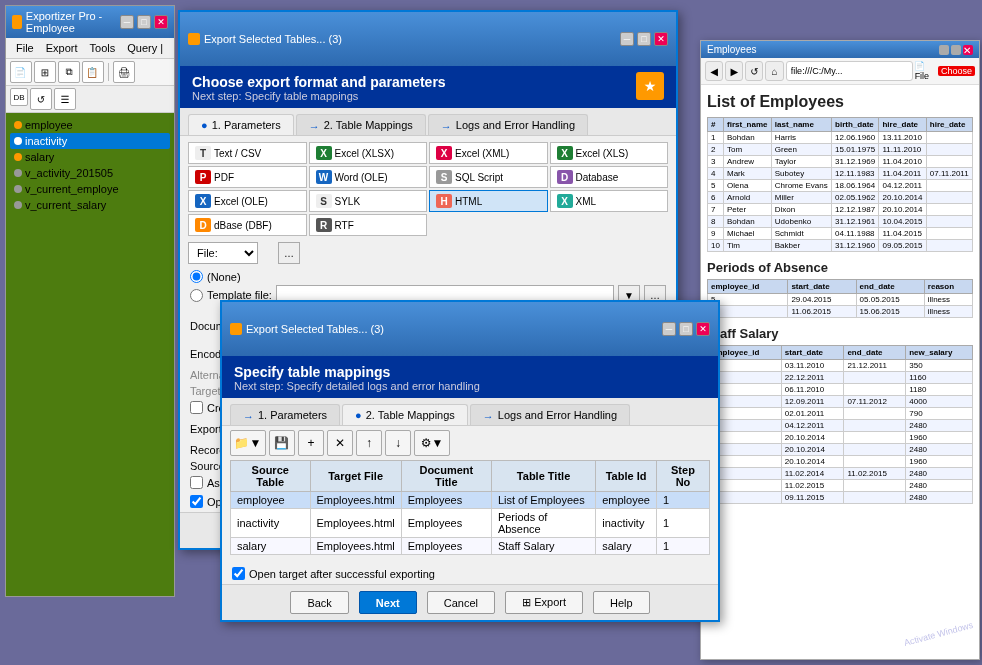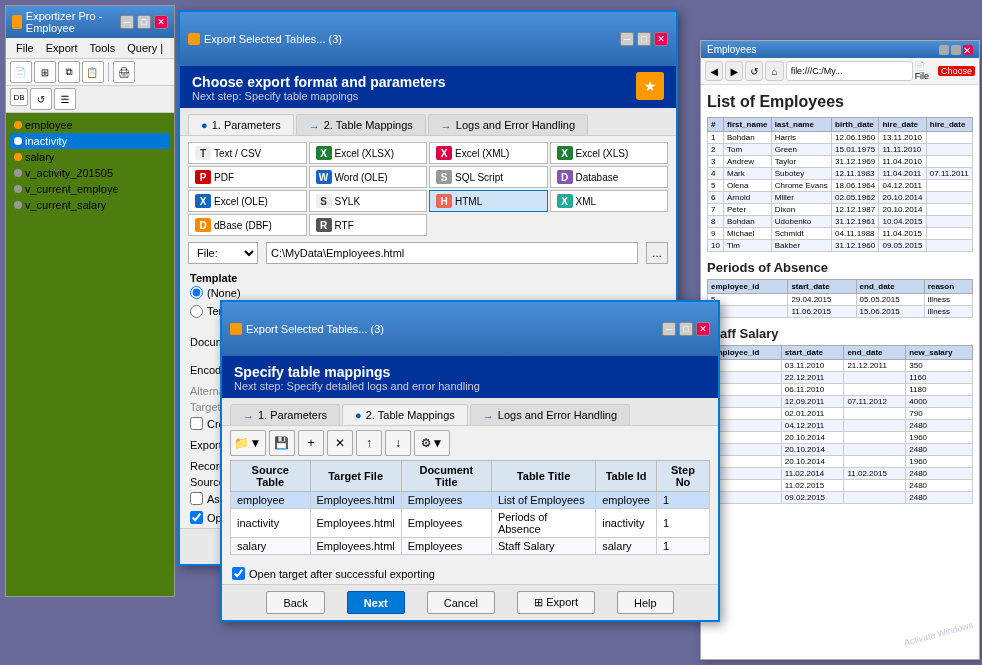--- a/index.html
+++ b/index.html
@@ -46,38 +46,38 @@
     .icon-pdf { background: #c00; color: white; }
     .icon-word { background: #1565c0; color: white; }
     .icon-sql { background: #999; color: white; }
     .icon-db { background: #8855aa; color: white; }
     .icon-ole { background: #1565c0; color: white; }
     .icon-sylk { background: #eee; color: #333; }
     .icon-html { background: #e65; color: white; }
     .icon-xml2 { background: #2a9; color: white; }
     .icon-dbf { background: #f80; color: white; }
     .icon-rtf { background: #555; color: white; }
-    .field-row { display: flex; gap: 8px; margin-bottom: 6px; }
+    .field-row { display: flex; gap: 20px; margin-bottom: 6px; }
     .field-select { height: 22px; border: 1px solid #aaa; background: white; padding: 0 4px; font-size: 11px; width: 70px; }
     .field-input { height: 22px; border: 1px solid #aaa; background: white; padding: 0 4px; font-size: 11px; flex: 1; }
     .browse-btn { height: 22px; width: 22px; border: 1px solid #aaa; background: #eee; cursor: pointer; font-size: 10px; display: flex; align-items: center; justify-content: center; }
     .template-section { padding: 0 10px 4px; }
     .radio-row { display: flex; align-items: center; gap: 4px; margin-bottom: 2px; font-size: 11px; }
     .docrow { display: flex; align-items: center; gap: 6px; margin: 4px 10px; }
     .doc-input { height: 22px; border: 1px solid #888; border-left: 3px solid #0078d7; background: white; padding: 0 4px; font-size: 11px; width: 160px; }
     .encoding-row { display: flex; align-items: center; padding: 2px 10px; gap: 6px; font-size: 11px; }
     .encoding-select { height: 22px; border: 1px solid #aaa; flex: 1; font-size: 11px; }
     .checkbox-row { display: flex; align-items: center; gap: 4px; padding: 2px 10px; font-size: 11px; }
     .export-row { display: flex; align-items: center; gap: 6px; padding: 2px 10px; font-size: 11px; }
     .export-select { height: 22px; border: 1px solid #aaa; width: 120px; font-size: 11px; }
     .record-row { display: flex; align-items: center; gap: 6px; padding: 2px 10px; font-size: 11px; }
     .source-row { display: flex; align-items: center; gap: 6px; padding: 2px 10px; font-size: 11px; }
     .ask-row { display: flex; align-items: center; gap: 4px; padding: 2px 10px; font-size: 11px; }
     .open-row { display: flex; align-items: center; gap: 4px; padding: 4px 10px; font-size: 11px; }
-    .dialog-footer { display: flex; gap: 22px; justify-content: center; padding: 6px; border-top: 1px solid #ccc; background: #e8e8e8; }
+    .dialog-footer { display: flex; gap: 10px; justify-content: center; padding: 6px; border-top: 1px solid #ccc; background: #e8e8e8; }
     .footer-btn { padding: 4px 16px; font-size: 11px; border: 1px solid #999; background: #f5f5f5; cursor: pointer; border-radius: 2px; }
     .footer-btn.default { background: #0078d7; color: white; border-color: #0055aa; font-weight: bold; }
 
     
     .dialog2 { position: absolute; top: 300px; left: 220px; width: 500px; background: #f0f0f0; border: 2px solid #0078d7; box-shadow: 3px 3px 10px rgba(0,0,0,0.4); z-index: 20; }
     .table-grid { width: 100%; border-collapse: collapse; font-size: 11px; }
     .table-grid th { background: #d8e4f0; border: 1px solid #bbb; padding: 3px 6px; font-weight: bold; cursor: pointer; }
     .table-grid td { border: 1px solid #ccc; padding: 2px 6px; background: white; }
     .table-grid tr:nth-child(odd) td { background: #f8f8ff; }
     .table-grid tr.selected td { background: #c8ddf8; }
@@ -253,26 +253,24 @@
           <span>dBase (DBF)</span>
         </div>
     <div class="format-btn">
           <div class="format-icon icon-rtf">R</div>
           <span>RTF</span>
         </div>
   </div>
 
   <div class="field-row" style="padding:0 8px;">
     <select class="field-select"><option>File:</option></select>
-    <input class="field-input" type="text" value="C:\MyData\Employees.html" style="">
     <button class="browse-btn">…</button>
   </div>
 
   <div class="template-section">
-    <div style="font-size:11px;font-weight:bold;padding:2px 0;">Template</div>
     <div class="radio-row">
       <input type="radio" name="tmpl" checked="" style="">
       <span>(None)</span>
     </div>
     <div class="radio-row">
       <input type="radio" name="tmpl" style="">
       <span>Template file:</span>
       <input type="text" style="height: 20px; border: 1px solid rgb(170, 170, 170); flex: 1 1 0%; font-size: 11px; padding: 0px 3px;">
       <button class="browse-btn" style="height:20px;">▼</button>
       <button class="browse-btn" style="height:20px;">…</button>
@@ -648,21 +646,21 @@
               <td>2480</td>
             </tr>
         <tr>
               <td>8</td>
               <td>11.02.2015</td>
               <td></td>
               <td>2480</td>
             </tr>
         <tr>
               <td>10</td>
-              <td>09.02.2015</td>
+              <td>09.11.2015</td>
               <td></td>
               <td>2480</td>
             </tr>
       </tbody>
     </table>
 
     <div class="watermark">Activate Windows</div>
   </div>
 </div>
 

